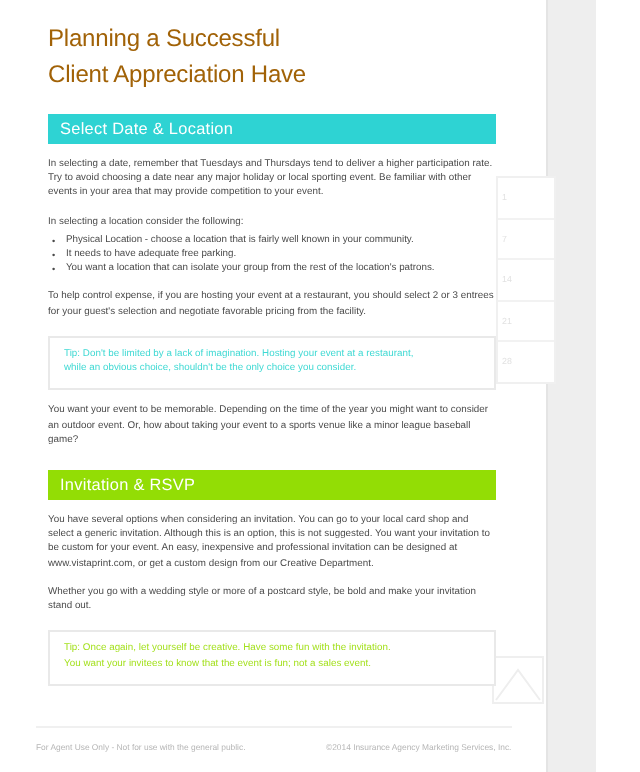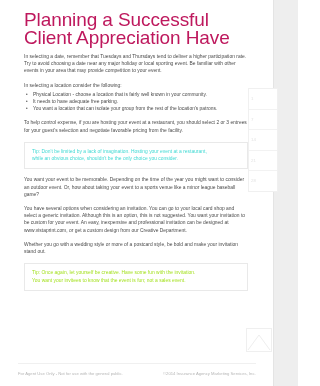--- a/index.html
+++ b/index.html
@@ -49,24 +49,24 @@
     width: 274px;
     height: 386px;
     box-sizing: border-box;
     padding: 0 26px 0 24px;
   }
 
   
   .doc-title {
     margin: 0;
     padding-top: 11px;
-    font-size: 19px;
+    font-size: 12px;
     line-height: 17.5px;
     font-weight: 400;
-    color: #be185d;
+    color: #a16207;
     letter-spacing: -0.1px;
   }
   .doc-title .line {
     display: block;
   }
 
   
   .section-bar {
     margin-top: 11px;
     height: 15px;
@@ -269,40 +269,42 @@
     </svg>
   </div>
 
   <div class="content">
 
     <h1 class="doc-title">
       <span class="line">Planning a Successful</span>
       <span class="line">Client Appreciation Have</span>
     </h1>
 
+    <div class="section-bar teal">Select Date &amp; Location</div>
 
     <p class="body-text">In selecting a date, remember that Tuesdays and Thursdays tend to deliver a higher participation rate. Try to avoid choosing a date near any major holiday or local sporting event. Be familiar with other events in your area that may provide competition to your event.</p>
 
     <p class="body-text">In selecting a location consider the following:</p>
 
     <ul class="bullets">
       <li>Physical Location - choose a location that is fairly well known in your community.</li>
       <li>It needs to have adequate free parking.</li>
       <li>You want a location that can isolate your group from the rest of the location's patrons.</li>
     </ul>
 
     <p class="body-text">To help control expense, if you are hosting your event at a restaurant, you should select 2 or 3 entrees for your guest's selection and negotiate favorable pricing from the facility.</p>
 
     <div class="tip-box teal">
       <p class="tip-text">Tip: Don't be limited by a lack of imagination. Hosting your event at a restaurant,</p>
       <p class="tip-text">while an obvious choice, shouldn't be the only choice you consider.</p>
     </div>
 
     <p class="body-text">You want your event to be memorable. Depending on the time of the year you might want to consider an outdoor event. Or, how about taking your event to a sports venue like a minor league baseball game?</p>
 
+    <div class="section-bar green">Invitation &amp; RSVP</div>
 
     <p class="body-text">You have several options when considering an invitation. You can go to your local card shop and select a generic invitation. Although this is an option, this is not suggested. You want your invitation to be custom for your event. An easy, inexpensive and professional invitation can be designed at www.vistaprint.com, or get a custom design from our Creative Department.</p>
 
     <p class="body-text">Whether you go with a wedding style or more of a postcard style, be bold and make your invitation stand out.</p>
 
     <div class="tip-box green">
       <p class="tip-text">Tip: Once again, let yourself be creative. Have some fun with the invitation.</p>
       <p class="tip-text">You want your invitees to know that the event is fun; not a sales event.</p>
     </div>
 

